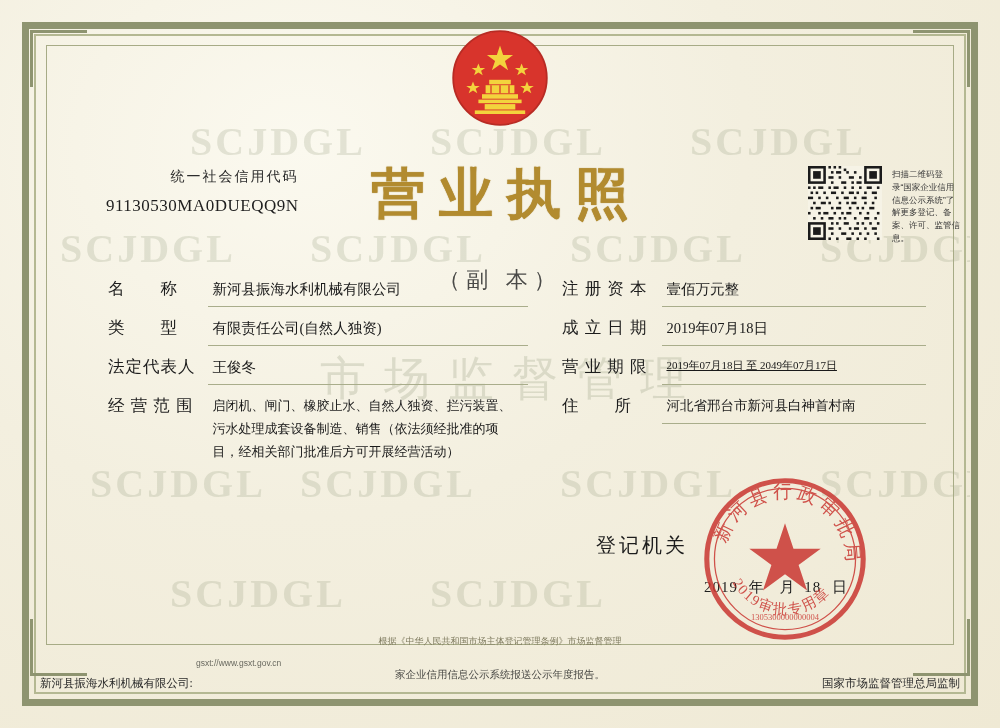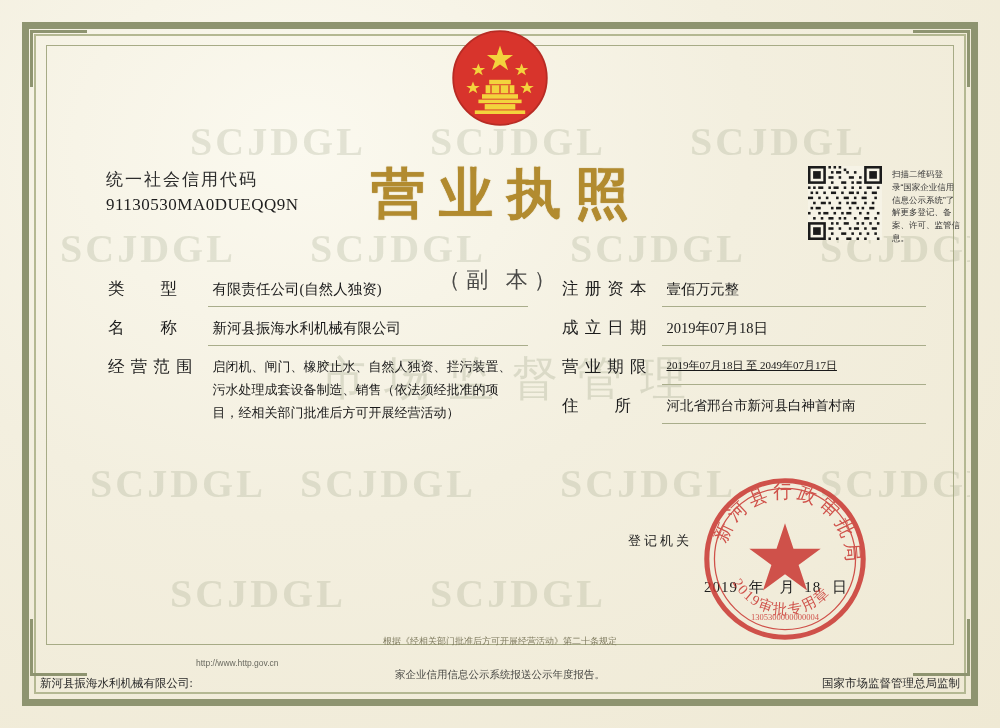--- a/index.html
+++ b/index.html
@@ -118,26 +118,27 @@
 
   
   .ucode {
     position: absolute;
     left: 106px;
     top: 168px;
     z-index: 6;
   }
   .ucode-label {
     font-family: "Liberation Serif", serif;
-    font-size: 17px;
+    font-size: 14px;
     letter-spacing: 2px;
     color: #2c2c2c;
+    text-align: right;
   }
   .ucode-value {
-    margin-top: 4px;
+    margin-top: 10px;
     font-family: "Liberation Serif", serif;
     font-size: 17px;
     letter-spacing: 0.5px;
     color: #1e1e1e;
   }
 
   
   .qr-wrap {
     position: absolute;
     right: 118px;
@@ -202,24 +203,24 @@
     left: 100px;
     right: 0;
     bottom: -3px;
     border-bottom: 1px solid #a9ad8b;
   }
   .underline.short { right: 36px; }
 
   
   .reg-auth {
     position: absolute;
-    left: 628px;
+    left: 596px;
     top: 532px;
     font-family: Liberation Sans, sans-serif;
-    font-size: 13px;
+    font-size: 20px;
     letter-spacing: 3px;
     color: #1d1d1d;
     z-index: 6;
   }
   .date-line {
     position: absolute;
     left: 700px;
     top: 578px;
     font-family: "Liberation Serif", serif;
     font-size: 15px;
@@ -463,27 +464,32 @@
       <rect x="22" y="28" width="1" height="1"></rect>
         <rect x="27" y="28" width="1" height="1"></rect>
     </g>
   </svg>
   <div class="qr-note">扫描二维码登录“国家企业信用信息公示系统”了解更多登记、备案、许可、监管信息。</div>
 
   <div class="fields">
 
     <div class="col-left">
       <div class="row">
+        <span class="lbl w4b">名　　称</span>
+        <span class="val">新河县振海水利机械有限公司</span>
+        <span class="underline"></span>
+      </div>
+      <div class="row">
         <span class="lbl w4b">类　　型</span>
         <span class="val">有限责任公司(自然人独资)</span>
         <span class="underline"></span>
       </div>
       <div class="row">
-        <span class="lbl w4b">名　　称</span>
-        <span class="val">新河县振海水利机械有限公司</span>
+        <span class="lbl w4b">法定代表人</span>
+        <span class="val">王俊冬</span>
         <span class="underline"></span>
       </div>
       <div class="row" style="min-height:74px;">
         <span class="lbl w4b">经 营 范 围</span>
         <span class="val small" style="max-width:300px;">启闭机、闸门、橡胶止水、自然人独资、拦污装置、污水处理成套设备制造、销售（依法须经批准的项目，经相关部门批准后方可开展经营活动）</span>
       </div>
     </div>
 
     <div class="col-right">
       <div class="row">
@@ -529,23 +535,23 @@
       <textPath href="#sealTop" startOffset="8%">新河县行政审批局</textPath>
     </text>
     <path id="sealBottom" d="M 34 118 A 70 70 0 0 0 166 118" fill="none"></path>
     <text font-size="17" font-family="Liberation Serif, serif" fill="#c8302b" letter-spacing="2">
       <textPath href="#sealBottom" startOffset="6%">2019审批专用章</textPath>
     </text>
     <text x="100" y="172" text-anchor="middle" font-size="10" font-family="Liberation Serif, serif" fill="#c8302b">1305300000000004</text>
   </svg>
 
   <div class="bottom-note-center">
-    <div>根据《经相关部门批准后方可开展经营活动》第二十条规定</div>
-  </div>
-  <div class="gov-url">http://www.http.gov.cn</div>
+    <div>根据《中华人民共和国市场主体登记管理条例》市场监督管理</div>
+  </div>
+  <div class="gov-url">gsxt://www.gsxt.gov.cn</div>
 
   <div class="footer-mid">家企业信用信息公示系统报送公示年度报告。</div>
 
   <div class="footer">
     <div>新河县振海水利机械有限公司:</div>
     <div>国家市场监督管理总局监制</div>
   </div>
 
 </div>
 

